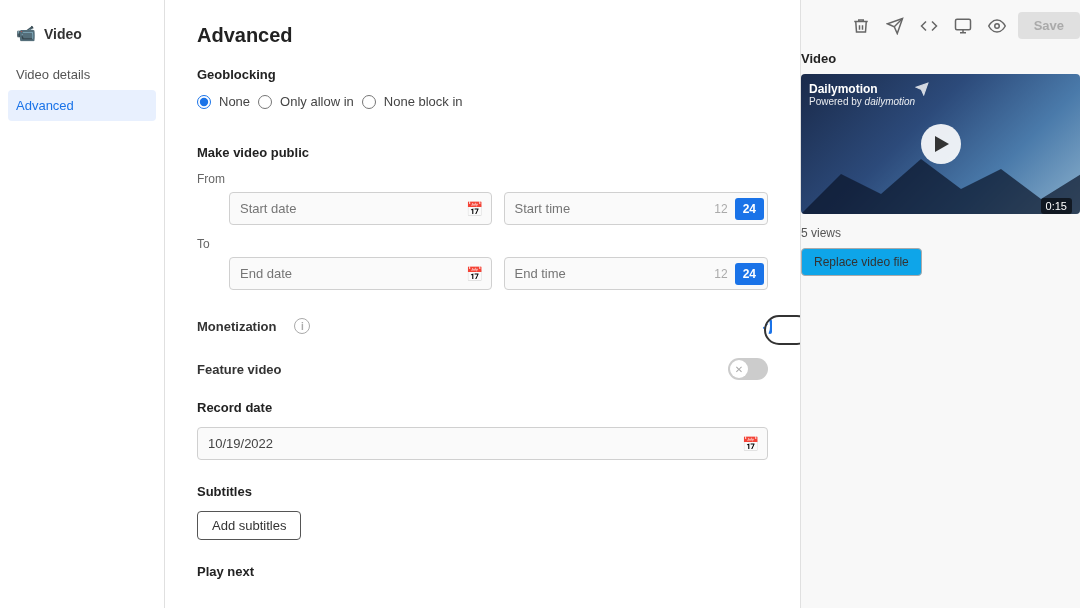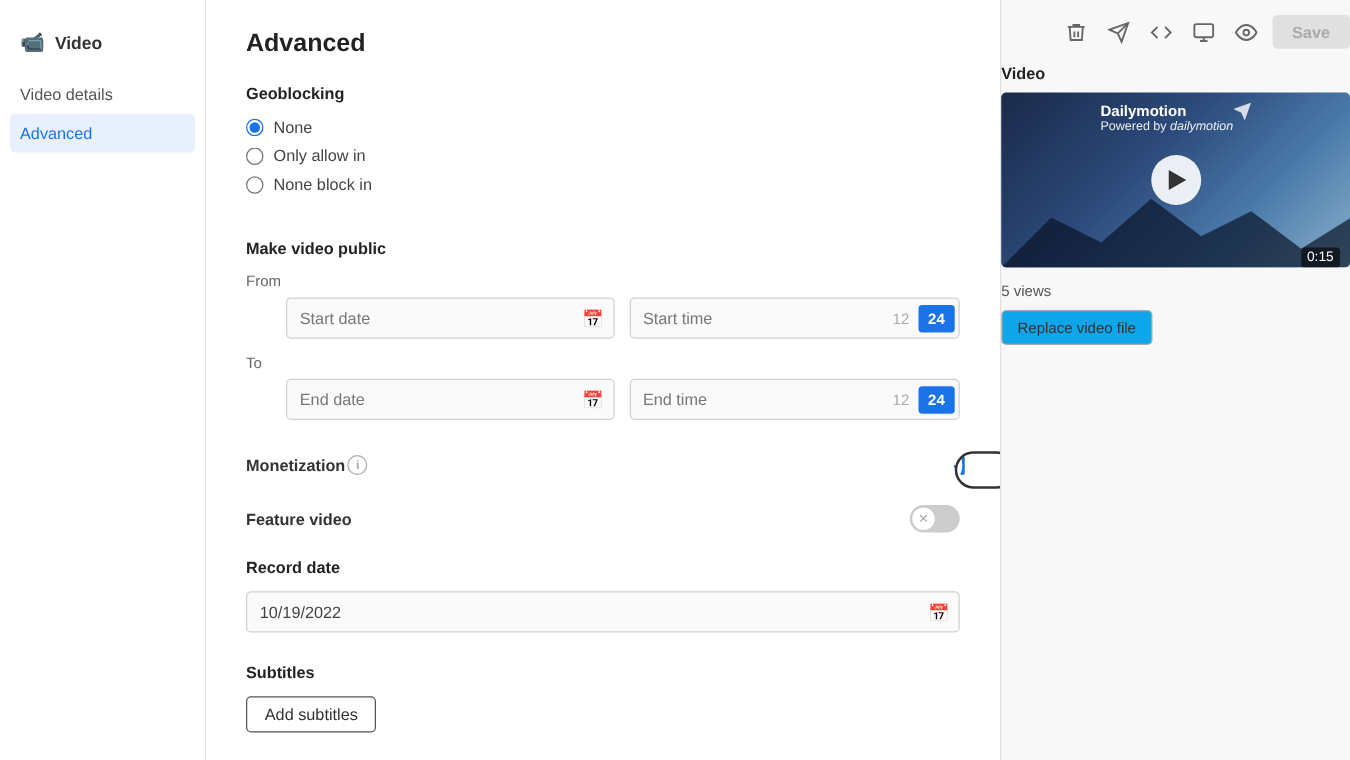--- a/index.html
+++ b/index.html
@@ -10,39 +10,39 @@
     .sidebar-header { display: flex; align-items: center; gap: 8px; padding: 8px 16px 16px; font-weight: 600; font-size: 14px; }
     .sidebar-nav-item { padding: 8px 16px; cursor: pointer; font-size: 13px; color: #555; }
     .sidebar-nav-item.active { background: #e8f0fe; color: #1a73e8; border-radius: 4px; margin: 0 8px; padding: 8px; }
 
     
     .main { flex: 1; padding: 24px 32px; overflow-y: auto; background: #fff; }
     .page-title { font-size: 20px; font-weight: 600; margin-bottom: 20px; color: #222; }
 
     .section-title { font-weight: 600; font-size: 13px; margin-bottom: 12px; color: #222; }
 
-    .radio-group { display: flex; flex-direction: column; gap: 8px; margin-bottom: 36px; }
+    .radio-group { display: flex; flex-direction: row; gap: 8px; margin-bottom: 36px; }
     .radio-item { display: flex; align-items: center; gap: 8px; font-size: 13px; color: #444; cursor: pointer; }
     .radio-item input[type="radio"] { accent-color: #1a73e8; width: 14px; height: 14px; }
 
     .section-block { margin-bottom: 24px; }
     .field-label { font-size: 12px; color: #666; margin-bottom: 6px; }
 
     .date-time-row { display: flex; gap: 12px; margin-bottom: 12px; }
     .date-input-wrap { flex: 1; position: relative; padding-left: 32px; }
     .date-input-wrap input { width: 100%; padding: 8px 32px 8px 10px; border: 1px solid #d0d0d0; border-radius: 4px; font-size: 13px; color: #aaa; background: #fafafa; }
     .date-input-wrap .cal-icon { position: absolute; right: 8px; top: 50%; transform: translateY(-50%); color: #aaa; font-size: 14px; }
     .time-input-wrap { flex: 1; display: flex; align-items: center; border: 1px solid #d0d0d0; border-radius: 4px; background: #fafafa; overflow: hidden; }
     .time-input-wrap input { flex: 1; padding: 8px 10px; border: none; background: transparent; font-size: 13px; color: #701a75; outline: none; }
     .time-badge { background: #1a73e8; color: #fff; padding: 4px 8px; font-size: 12px; font-weight: 600; border-radius: 3px; margin: 3px; }
 
     .field-to-label { font-size: 12px; color: #666; margin-bottom: 6px; }
 
     .toggle-row { display: flex; align-items: center; justify-content: space-between; margin-bottom: 16px; padding: 4px 0; }
-    .toggle-label { font-weight: 600; font-size: 13px; display: flex; align-items: center; gap: 2px; }
+    .toggle-label { font-weight: 600; font-size: 13px; display: flex; align-items: center; gap: 18px; }
     .info-icon { width: 16px; height: 16px; border-radius: 50%; border: 1px solid #aaa; display: inline-flex; align-items: center; justify-content: center; font-size: 10px; color: #aaa; cursor: pointer; }
 
     
     .toggle-switch { position: relative; width: 40px; height: 22px; cursor: pointer; }
     .toggle-switch input { opacity: 0; width: 0; height: 0; }
     .toggle-slider { position: absolute; top: 0; left: 0; right: 0; bottom: 0; border-radius: 11px; transition: 0.2s; display: flex; align-items: center; justify-content: flex-end; padding: 2px; }
     .toggle-slider.on { background: #1a73e8; }
     .toggle-slider.off { background: #ccc; }
     .toggle-knob { width: 18px; height: 18px; background: #fff; border-radius: 50%; display: flex; align-items: center; justify-content: center; font-size: 10px; }
     .toggle-knob.on { color: #1a73e8; }
@@ -59,21 +59,21 @@
     .add-btn { border: 1px solid #555; background: #fff; padding: 6px 14px; border-radius: 4px; font-size: 13px; cursor: pointer; color: #333; }
 
     
     .right-panel { width: 280px; background: #f8f8f8; border-left: 1px solid #e0e0e0; padding: 12px 0; flex-shrink: 0; }
     .toolbar { display: flex; align-items: center; justify-content: flex-end; gap: 8px; margin-bottom: 12px; }
     .toolbar-icon-btn { background: none; border: none; cursor: pointer; color: #666; padding: 4px; display: flex; align-items: center; justify-content: center; font-size: 16px; }
     .save-btn { background: #e0e0e0; color: #aaa; border: none; padding: 6px 16px; border-radius: 4px; font-size: 13px; font-weight: 600; cursor: not-allowed; }
 
     .video-label { font-weight: 600; font-size: 13px; margin-bottom: 8px; color: #222; }
     .video-thumbnail { width: 100%; height: 140px; background: linear-gradient(135deg, #1a2a4a 0%, #2c4a7a 40%, #4a7aaa 70%, #8ab0cc 100%); border-radius: 4px; position: relative; overflow: hidden; margin-bottom: 12px; }
-    .video-overlay-top { position: absolute; top: 8px; left: 8px; right: 8px; display: flex; align-items: flex-start; justify-content: center; }
+    .video-overlay-top { position: absolute; top: 8px; left: 8px; right: 8px; display: flex; align-items: flex-start; justify-content: flex-start; }
     .video-brand { color: #fff; font-size: 11px; }
     .video-brand-name { font-weight: 600; font-size: 12px; }
     .video-brand-sub { font-size: 10px; opacity: 0.9; }
     .video-brand-sub span { font-style: italic; }
     .video-send-icon { color: #fff; font-size: 14px; opacity: 0.8; }
     .play-btn { position: absolute; top: 50%; left: 50%; transform: translate(-50%, -50%); width: 40px; height: 40px; background: rgba(255,255,255,0.9); border-radius: 50%; display: flex; align-items: center; justify-content: center; cursor: pointer; }
     .play-btn::after { content: ''; border-left: 14px solid #333; border-top: 8px solid transparent; border-bottom: 8px solid transparent; margin-left: 3px; }
     .duration-badge { position: absolute; bottom: 0; right: 8px; background: rgba(0,0,0,0.6); color: #fff; font-size: 11px; padding: 2px 5px; border-radius: 3px; }
 
     .views-text { font-size: 12px; color: #555; margin-bottom: 8px; }

